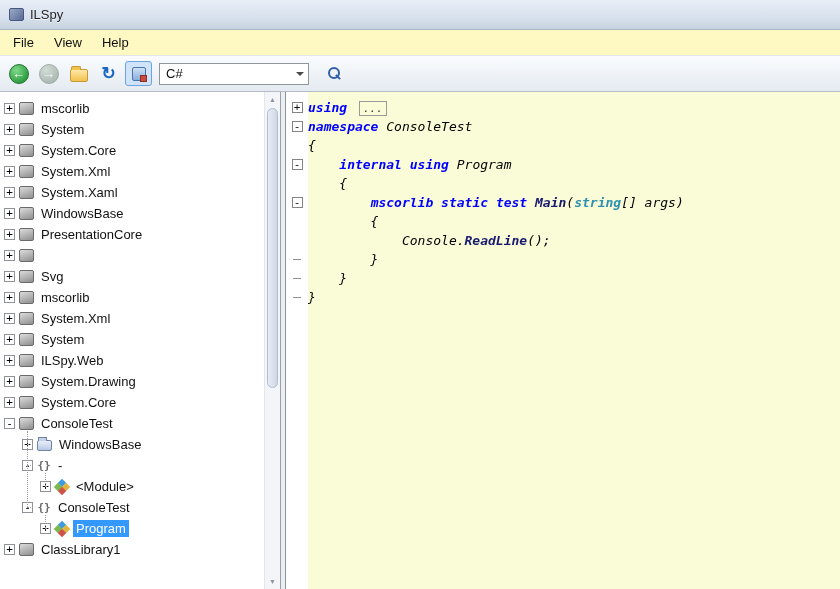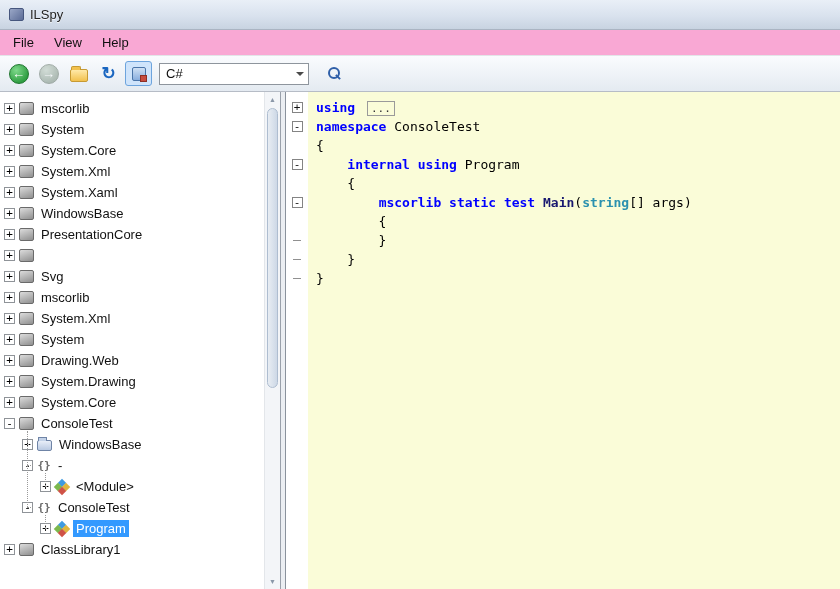--- a/index.html
+++ b/index.html
@@ -5,21 +5,21 @@
   * { box-sizing: border-box; margin: 0; padding: 0; }
   html, body { width: 840px; height: 589px; overflow: hidden; }
   body { font-family: "Liberation Sans", sans-serif; background: #ebeef2; position: relative; font-size: 13px; color: #111; }
 
   
   .titlebar { height: 30px; background: linear-gradient(#e9eff7, #d9e2ee 55%, #c8d3e1); border-bottom: 1px solid #aab4c2; display: flex; align-items: center; padding-left: 9px; }
   .app-icon { width: 15px; height: 13px; background: linear-gradient(135deg, #9aa7c7, #5b6b96); border: 1px solid #46567e; border-radius: 2px; margin-right: 6px; flex: none; }
   .title-text { font-size: 13px; color: #222; text-shadow: 0 1px 0 rgba(255,255,255,.8); }
 
   
-  .menubar { height: 26px; background: #f9a8d4; border-bottom: 1px solid #e3e5e8; display: flex; align-items: stretch; padding-left: 3px; }
+  .menubar { height: 26px; background: #fef9c3; border-bottom: 1px solid #e3e5e8; display: flex; align-items: stretch; padding-left: 3px; }
   .menu-item { padding: 5px 10px; font-size: 13px; color: #111; cursor: default; }
 
   
   .toolbar { height: 36px; background: linear-gradient(#fafcfe, #e4eaf1); border-bottom: 1px solid #b6bcc6; display: flex; align-items: center; padding-left: 5px; gap: 3px; }
   .tb-btn { width: 27px; height: 25px; display: flex; align-items: center; justify-content: center; border-radius: 3px; border: 1px solid transparent; background: transparent; }
   .tb-btn.pressed { background: #cfe4fb; border-color: #6da4dd; }
   .tb-btn.disabled { filter: grayscale(0.8); opacity: 0.5; }
 
   .ic-back, .ic-forward { width: 20px; height: 20px; border-radius: 50%; background: radial-gradient(circle at 35% 30%, #7fd98b, #2f9e42 72%); border: 1px solid #20762f; color: #fff; display: flex; align-items: center; justify-content: center; font-size: 13px; font-weight: bold; }
   .ic-back::before { content: "\2190"; }
@@ -73,21 +73,21 @@
   .vthumb { position: absolute; left: 2px; right: 2px; top: 16px; height: 280px; background: linear-gradient(90deg, #e8edf3, #cdd8e6); border: 1px solid #aebdd0; border-radius: 6px; }
 
   
   .code-panel { position: absolute; left: 285px; top: 92px; right: 0; bottom: 0; background: var(--editor-bg); border-left: 1px solid #8a929c; overflow: hidden; }
   .gutter-bg { position: absolute; left: 0; top: 0; bottom: 0; width: 22px; background: #ffffff; }
   #code-lines { position: absolute; left: 0; top: 6px; right: 0; }
   .cline { height: 19px; display: flex; align-items: center; }
   .gutter { width: 22px; flex: none; display: flex; align-items: center; justify-content: center; }
   .foldbox { display: block; width: 11px; height: 11px; border: 1px solid #848484; background: #fff; font: 11px/9px "DejaVu Sans Mono", monospace; text-align: center; color: #111; }
   .foldend { display: block; width: 8px; height: 1px; background: #909090; }
-  .ctext { font-family: "DejaVu Sans Mono", monospace; font-size: 13px; white-space: pre; padding-left: 8px; color: #000; }
+  .ctext { font-family: "DejaVu Sans Mono", monospace; font-size: 13px; white-space: pre; padding-left: 0; color: #000; font-style: italic; }
   .ctext .kw { color: var(--kw); font-weight: bold; }
   .ctext .type { color: var(--type); font-weight: bold; }
   .ctext .method { color: var(--method); font-weight: bold; margin-top: 38px; }
   .ctext .collapsed { border: 1px solid #9a9a9a; padding: 0 3px; margin-left: 4px; font-size: 11px; color: #333; }
 </style>
 </head>
 <body>
 
 <div class="titlebar">
   <div class="app-icon"></div>
@@ -186,21 +186,21 @@
         <span class="tlabel">System.Xml</span>
       </div>
       <div class="trow" style="padding-left: 4px;">
         <span class="expander plus">+</span>
         <span class="ticon assembly"></span>
         <span class="tlabel">System</span>
       </div>
       <div class="trow" style="padding-left: 4px;">
         <span class="expander plus">+</span>
         <span class="ticon assembly"></span>
-        <span class="tlabel">Drawing.Web</span>
+        <span class="tlabel">ILSpy.Web</span>
       </div>
       <div class="trow" style="padding-left: 4px;">
         <span class="expander plus">+</span>
         <span class="ticon assembly"></span>
         <span class="tlabel">System.Drawing</span>
       </div>
       <div class="trow" style="padding-left: 4px;">
         <span class="expander plus">+</span>
         <span class="ticon assembly"></span>
         <span class="tlabel">System.Core</span>
@@ -299,20 +299,24 @@
         <span class="gutter">
           <span class="foldbox">-</span>
         </span>
         <span class="ctext"><span>        </span><span class="kw">mscorlib</span><span> </span><span class="kw">static</span><span> </span><span class="kw">test</span><span> </span><span class="method">Main</span><span>(</span><span class="type">string</span><span>[] args)</span></span>
       </div>
       <div class="cline">
         <span class="gutter"></span>
         <span class="ctext"><span>        {</span></span>
       </div>
       <div class="cline">
+        <span class="gutter"></span>
+        <span class="ctext"><span>            Console.</span><span class="method">ReadLine</span><span>();</span></span>
+      </div>
+      <div class="cline">
         <span class="gutter">
           <span class="foldend"></span>
         </span>
         <span class="ctext"><span>        }</span></span>
       </div>
       <div class="cline">
         <span class="gutter">
           <span class="foldend"></span>
         </span>
         <span class="ctext"><span>    }</span></span>

